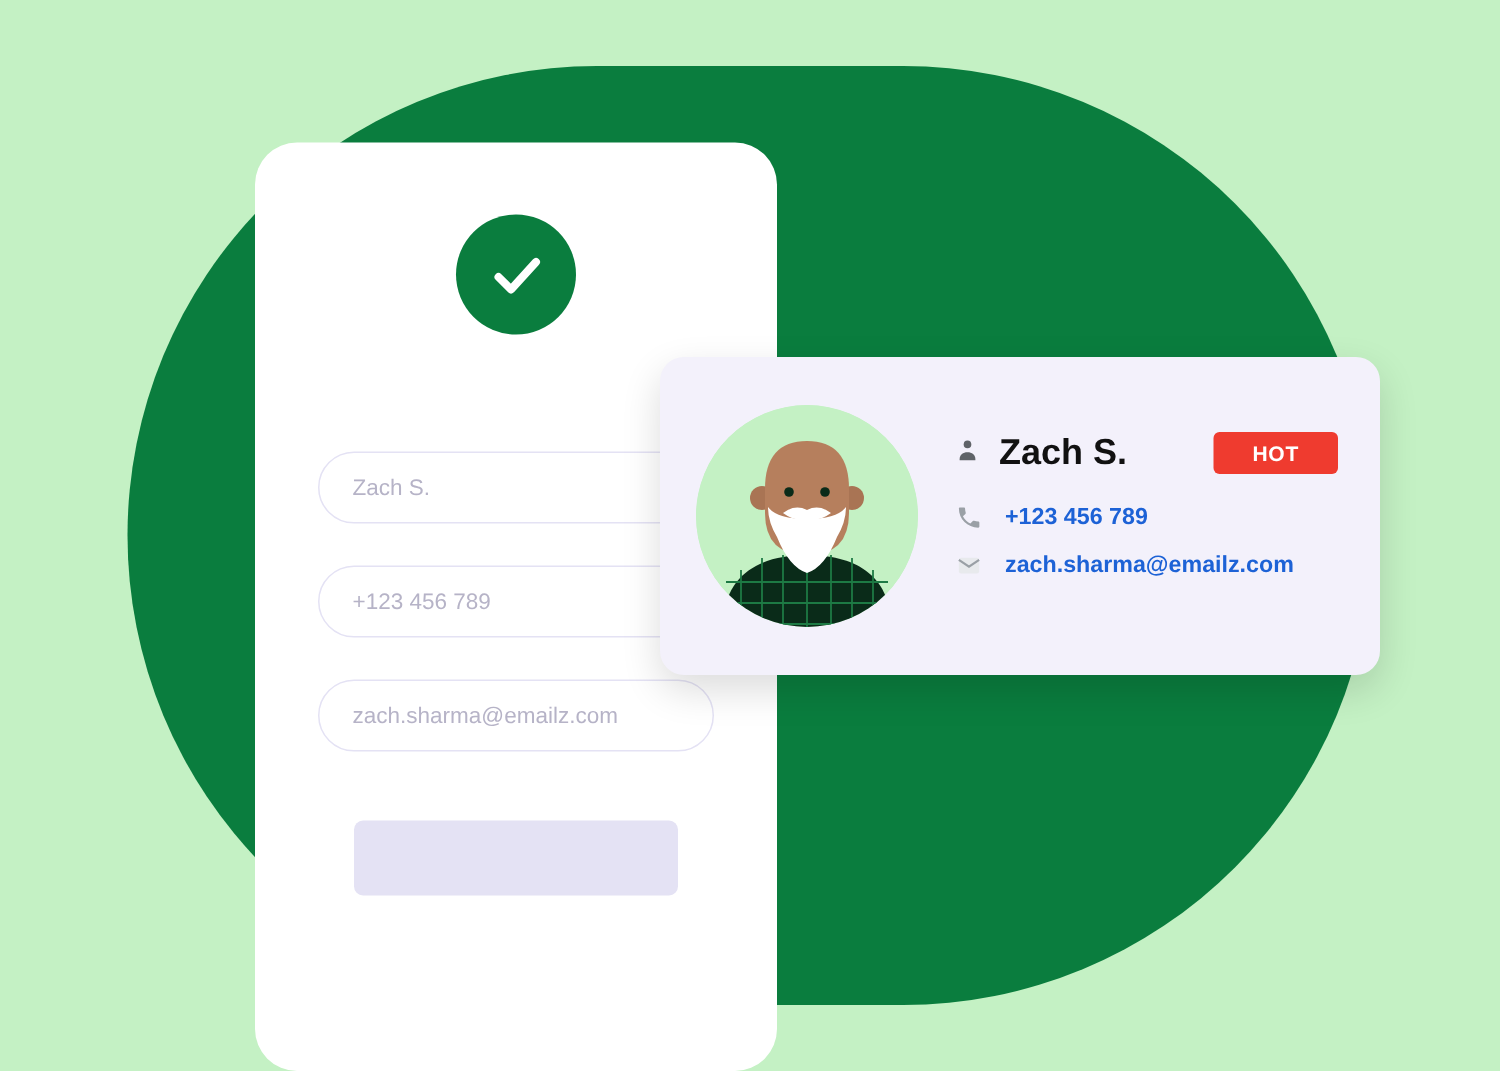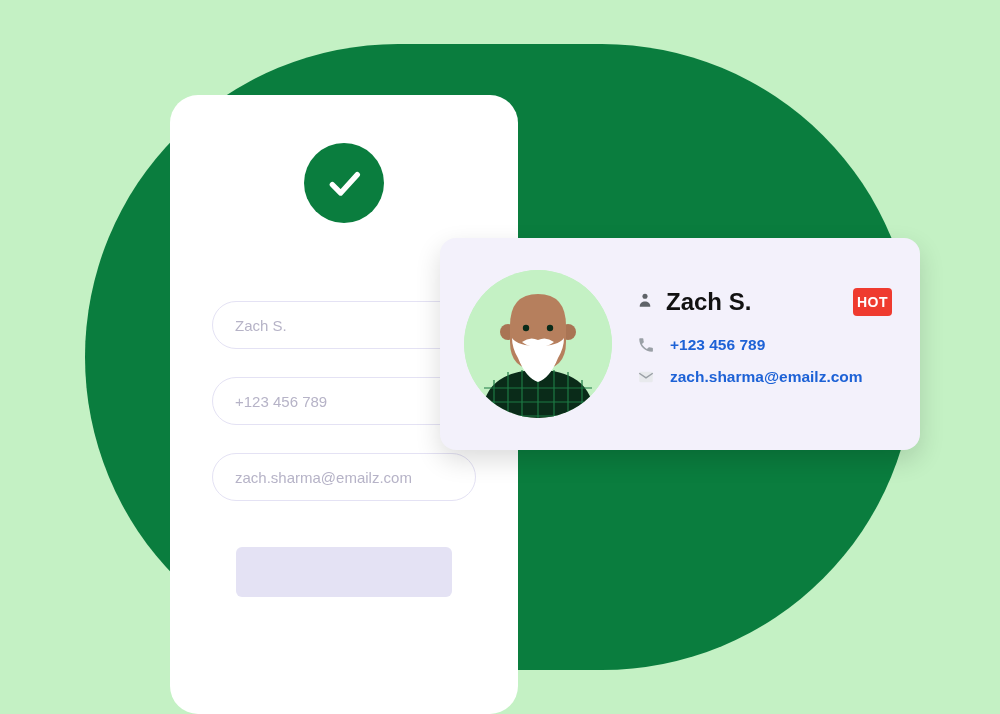--- a/index.html
+++ b/index.html
@@ -100,21 +100,21 @@
     font-size: 24px;
     font-weight: 700;
     color: #111;
   }
   .hot-badge {
     background: #ef3b2f;
     color: #fff;
     font-size: 14px;
     font-weight: 700;
     letter-spacing: 0.5px;
-    padding: 6px 4px;
+    padding: 6px 26px;
     border-radius: 4px;
     margin-left: auto;
   }
   .info-row {
     display: flex;
     align-items: center;
     gap: 14px;
     margin-bottom: 14px;
   }
   .info-row .icon {

